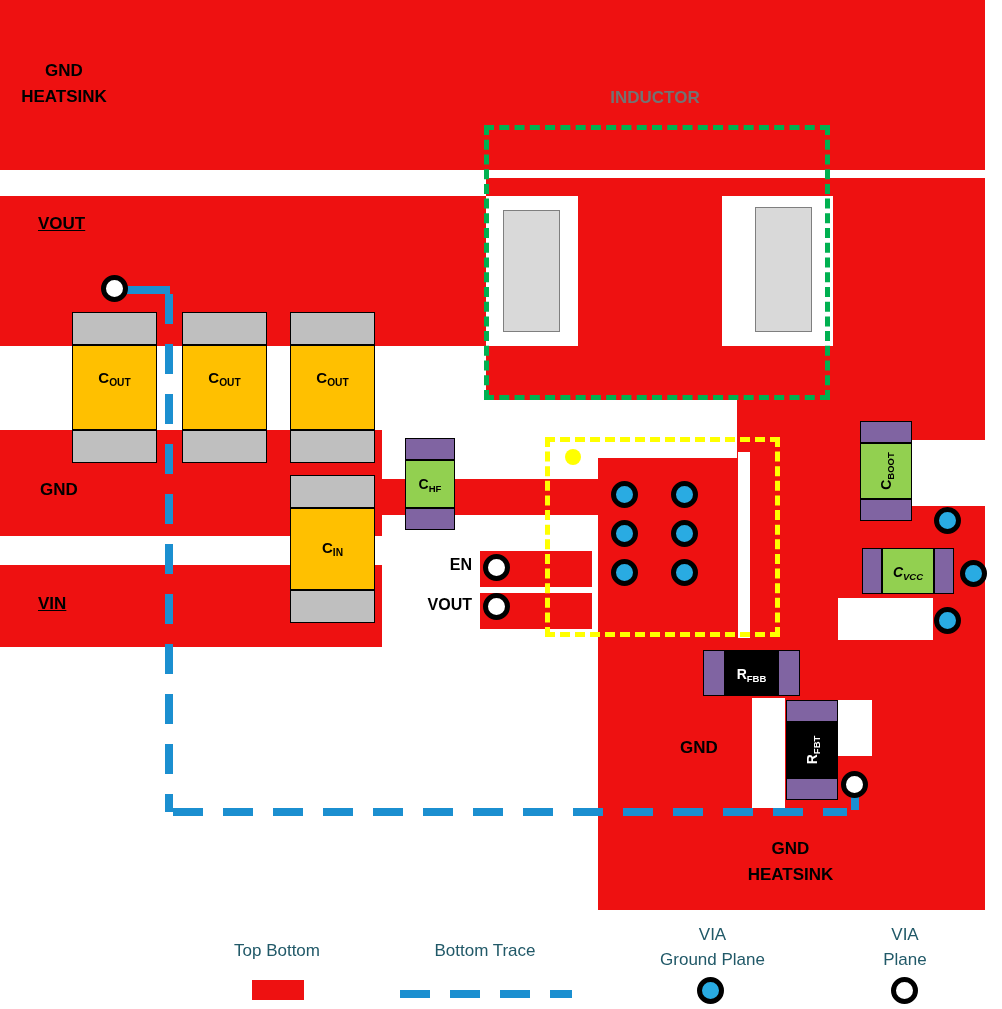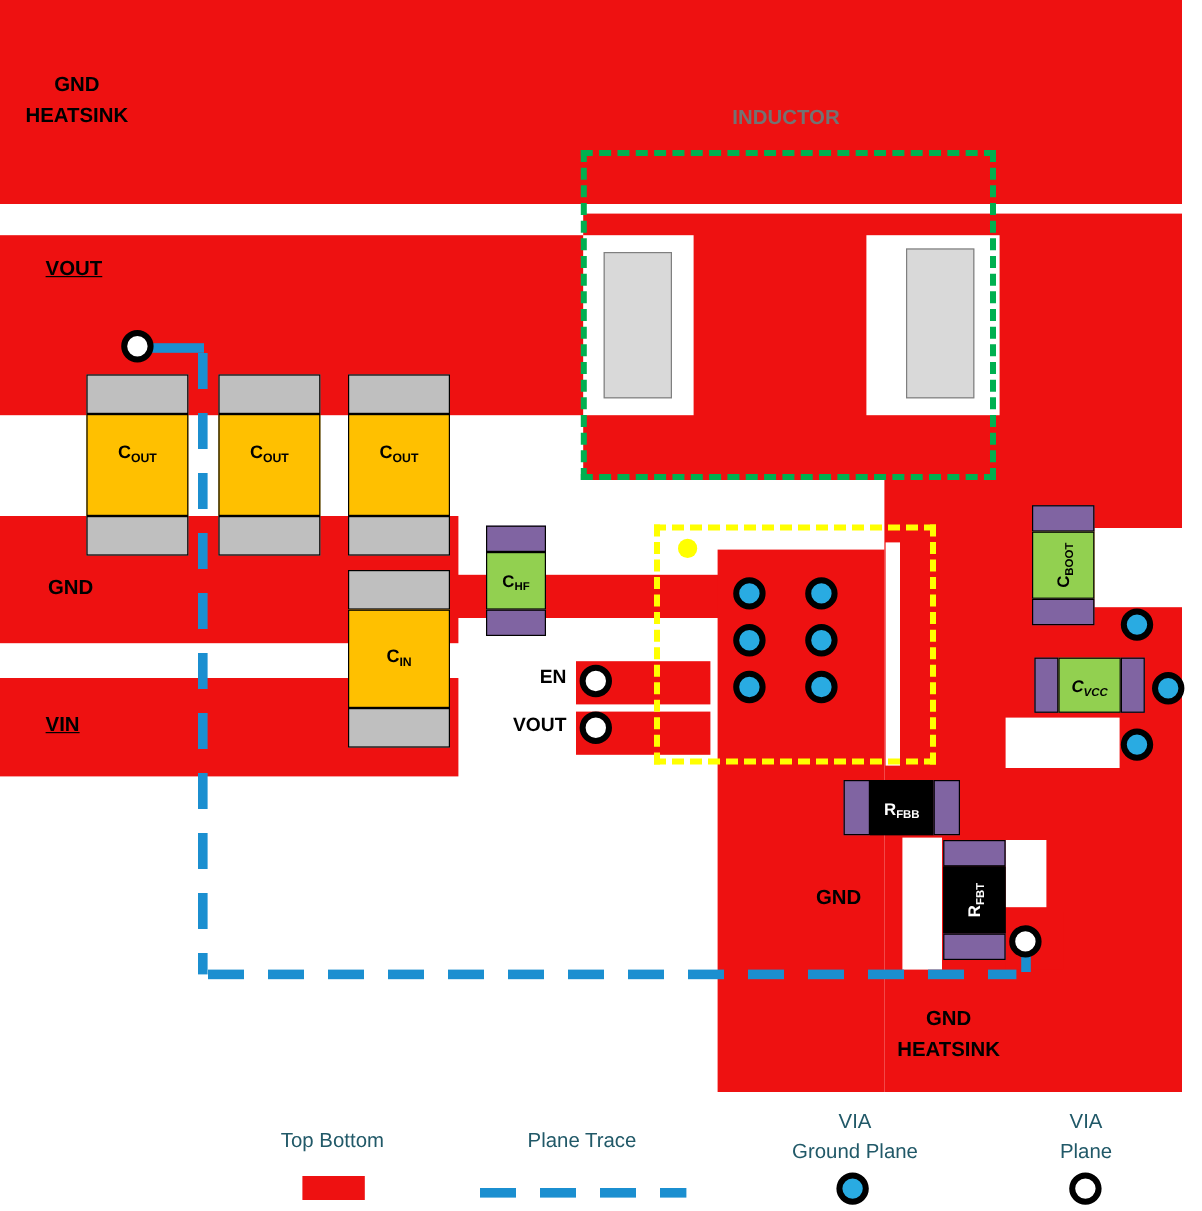--- a/index.html
+++ b/index.html
@@ -140,21 +140,21 @@
   <div class="abs lbl" style="left:398px;top:596px;width:74px;text-align:right;font-size:16px;">VOUT</div>
   <div class="abs lbl" style="left:680px;top:738px;">GND</div>
   <div class="abs lbl lbl2" style="left:733px;top:836px;width:115px;">
     <div>GND</div>
     <div>HEATSINK</div>
   </div>
 
   <div class="abs legend-text" style="left:222px;top:938px;width:110px;">Top Bottom</div>
   <div class="abs red" style="left:252px;top:980px;width:52px;height:20px;"></div>
 
-  <div class="abs legend-text" style="left:415px;top:938px;width:140px;">Plane Trace</div>
+  <div class="abs legend-text" style="left:415px;top:938px;width:140px;">Bottom Trace</div>
   <div class="abs trace-dash-h" style="left:400px;top:990px;width:172px;height:8px;"></div>
 
   <div class="abs legend-text" style="left:645px;top:922px;width:135px;">
     <div>VIA</div>
     <div>Ground Plane</div>
   </div>
   <div class="abs via via-blue" style="left:697px;top:977px;"></div>
 
   <div class="abs legend-text" style="left:845px;top:922px;width:120px;">
     <div>VIA</div>

